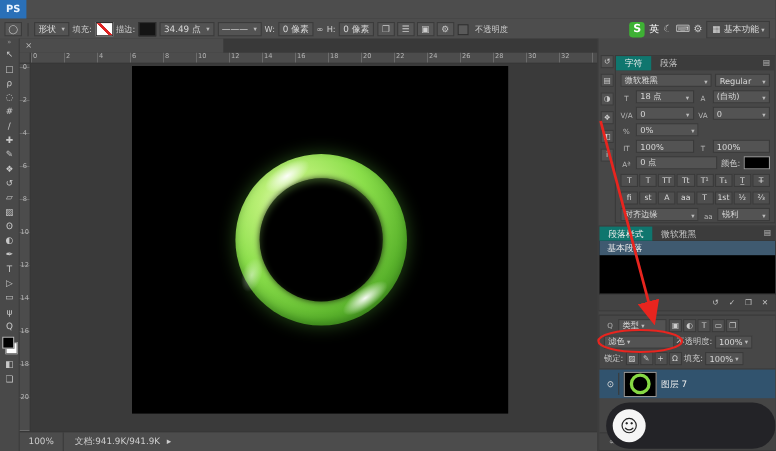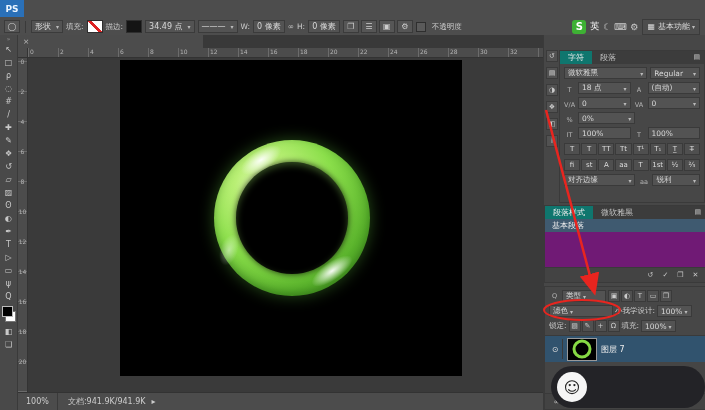--- a/index.html
+++ b/index.html
@@ -73,21 +73,21 @@
   .char-row{display:flex;align-items:flex-end;gap:3px;padding:0 4px;margin-top:3px}
   .cp-select{flex:1;background:#535353;border:1px solid #3a3a3a;height:12px;display:flex;align-items:center;padding:0 3px;font-size:7.5px;box-sizing:border-box;white-space:nowrap;overflow:hidden}
   .cp-select .sp{flex:1}
   .cp-icon{font-size:6.5px;color:#b5b5b5;min-width:11px;text-align:center}
   .cp-label{font-size:7.5px;color:#ccc}
   .color-swatch{width:22px;height:10px;background:#000;border:1px solid #999}
   .tbtn-row{display:flex;gap:1px;padding:0 4px;margin-top:4px}
   .tbtn{flex:1;height:12px;background:#4f4f4f;border:1px solid #3a3a3a;color:#ddd;font-size:7px;display:flex;align-items:center;justify-content:center;box-sizing:border-box}
   
   .styles-panel{left:0;top:170px;width:162px;height:78px}
-  .styles-list{position:absolute;top:13px;left:0;right:0;bottom:14px;background:#701a75}
+  .styles-list{position:absolute;top:13px;left:0;right:0;bottom:14px;background:#000000}
   .style-item{height:13px;line-height:13px;padding:0 7px;font-size:8px;background:#3f5a70;color:#eee}
   .panel-footer{position:absolute;bottom:0;left:0;right:0;height:14px;border-top:1px solid #3a3a3a;background:#434343;display:flex;justify-content:flex-end;align-items:center;gap:2px;padding:0 3px}
   .foot-icon{width:13px;height:11px;display:flex;align-items:center;justify-content:center;font-size:7px;color:#c5c5c5}
   
   .layers-panel{left:0;top:251px;width:162px;bottom:0}
   .lp-row{display:flex;align-items:center;gap:2px;padding:0 4px;margin-top:3px}
   .lp-select{background:#535353;border:1px solid #3a3a3a;height:12px;display:flex;align-items:center;padding:0 3px;font-size:7.5px;box-sizing:border-box;white-space:nowrap}
   .lp-icon{width:12px;height:12px;background:#505050;border:1px solid #3a3a3a;display:flex;align-items:center;justify-content:center;font-size:7px;color:#ccc;box-sizing:border-box}
   .lp-label{font-size:7.5px;color:#ccc;white-space:nowrap}
   .layer-list{position:absolute;left:0;right:0;top:48px;bottom:15px;background:#454545;border-top:1px solid #3a3a3a}
@@ -319,20 +319,29 @@
       <span class="cp-select">
           <span>100%</span>
           <span class="sp"></span>
         </span>
       <span class="cp-icon">T</span>
       <span class="cp-select">
           <span>100%</span>
           <span class="sp"></span>
         </span>
     </div>
+    <div class="char-row">
+      <span class="cp-icon">Aª</span>
+      <span class="cp-select">
+          <span>0 点</span>
+          <span class="sp"></span>
+        </span>
+      <span class="cp-label">颜色:</span>
+      <span class="color-swatch"></span>
+    </div>
     <div class="tbtn-row">
 
     <span class="tbtn">T</span>
         <span class="tbtn">T</span>
         <span class="tbtn">TT</span>
         <span class="tbtn">Tt</span>
         <span class="tbtn">T¹</span>
         <span class="tbtn">T₁</span>
         <span class="tbtn">T̲</span>
         <span class="tbtn">T̶</span>
@@ -390,21 +399,21 @@
 
       <span class="lp-icon">▣</span>
           <span class="lp-icon">◐</span>
           <span class="lp-icon">T</span>
           <span class="lp-icon">▭</span>
           <span class="lp-icon">❐</span>
         </span>
     </div>
     <div class="lp-row">
       <span class="lp-select arr" style="width:64px">滤色</span>
-      <span class="lp-label">小我学设计:</span>
+      <span class="lp-label">不透明度:</span>
       <span class="lp-select arr">100%</span>
     </div>
     <div class="lp-row">
       <span class="lp-label">锁定:</span>
       <span style="display:flex;gap:1px">
 
       <span class="lp-icon">▨</span>
           <span class="lp-icon">✎</span>
           <span class="lp-icon">+</span>
           <span class="lp-icon">Ω</span>

